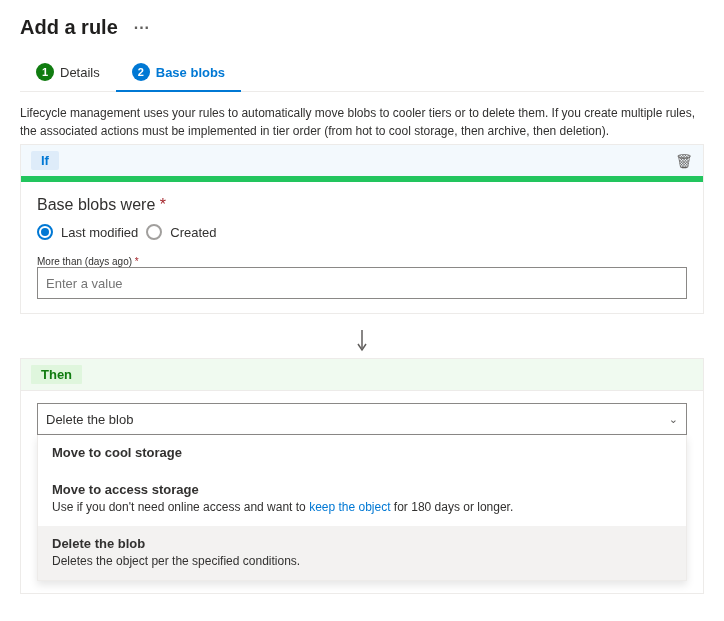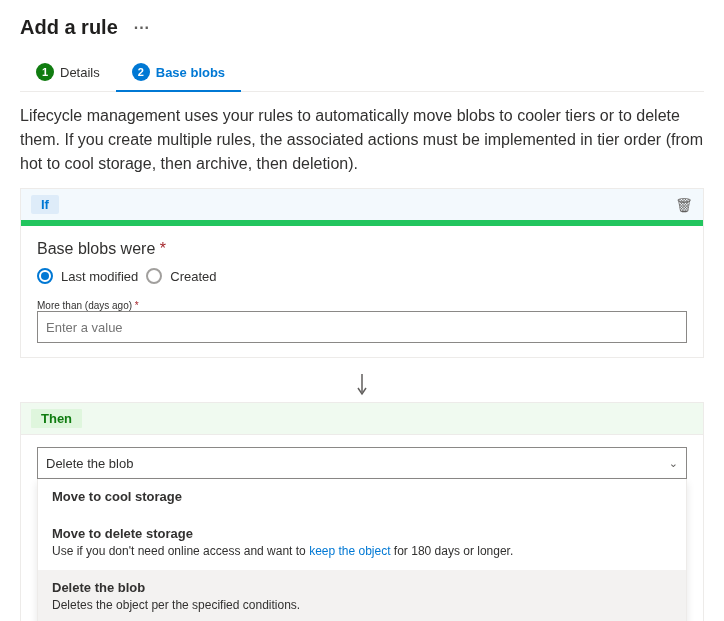--- a/index.html
+++ b/index.html
@@ -77,23 +77,23 @@
       background: #107c10;
       color: #fff;
     }
 
     .tab-badge.blue {
       background: #0078d4;
       color: #fff;
     }
 
     .description {
-      font-size: 16px;
-      color: #323130;
-      margin-bottom: 12px;
+      font-size: 12px;
+      color: #323130;
+      margin-bottom: 4px;
       line-height: 1.5;
     }
 
     .section-card {
       border: 1px solid #edebe9;
       margin-bottom: 12px;
     }
 
     .section-header {
       display: flex;
@@ -343,21 +343,21 @@
       <span class="chevron-icon">⌄</span>
     </div>
 
     <div class="dropdown-menu">
 
       <div class="dropdown-item">
         <div class="dropdown-item-title">Move to cool storage</div>
       </div>
 
       <div class="dropdown-item">
-        <div class="dropdown-item-title">Move to delete storage</div>
+        <div class="dropdown-item-title">Move to access storage</div>
         <div class="dropdown-item-desc">
           <span>Use if you don't need online access and want to </span><span class="highlight-blue">keep the object</span><span> for 180 days or longer.</span>
         </div>
       </div>
 
       <div class="dropdown-item selected">
         <div class="dropdown-item-title">Delete the blob</div>
         <div class="dropdown-item-desc">
           <span>Deletes the object per the specified conditions.</span>
         </div>

